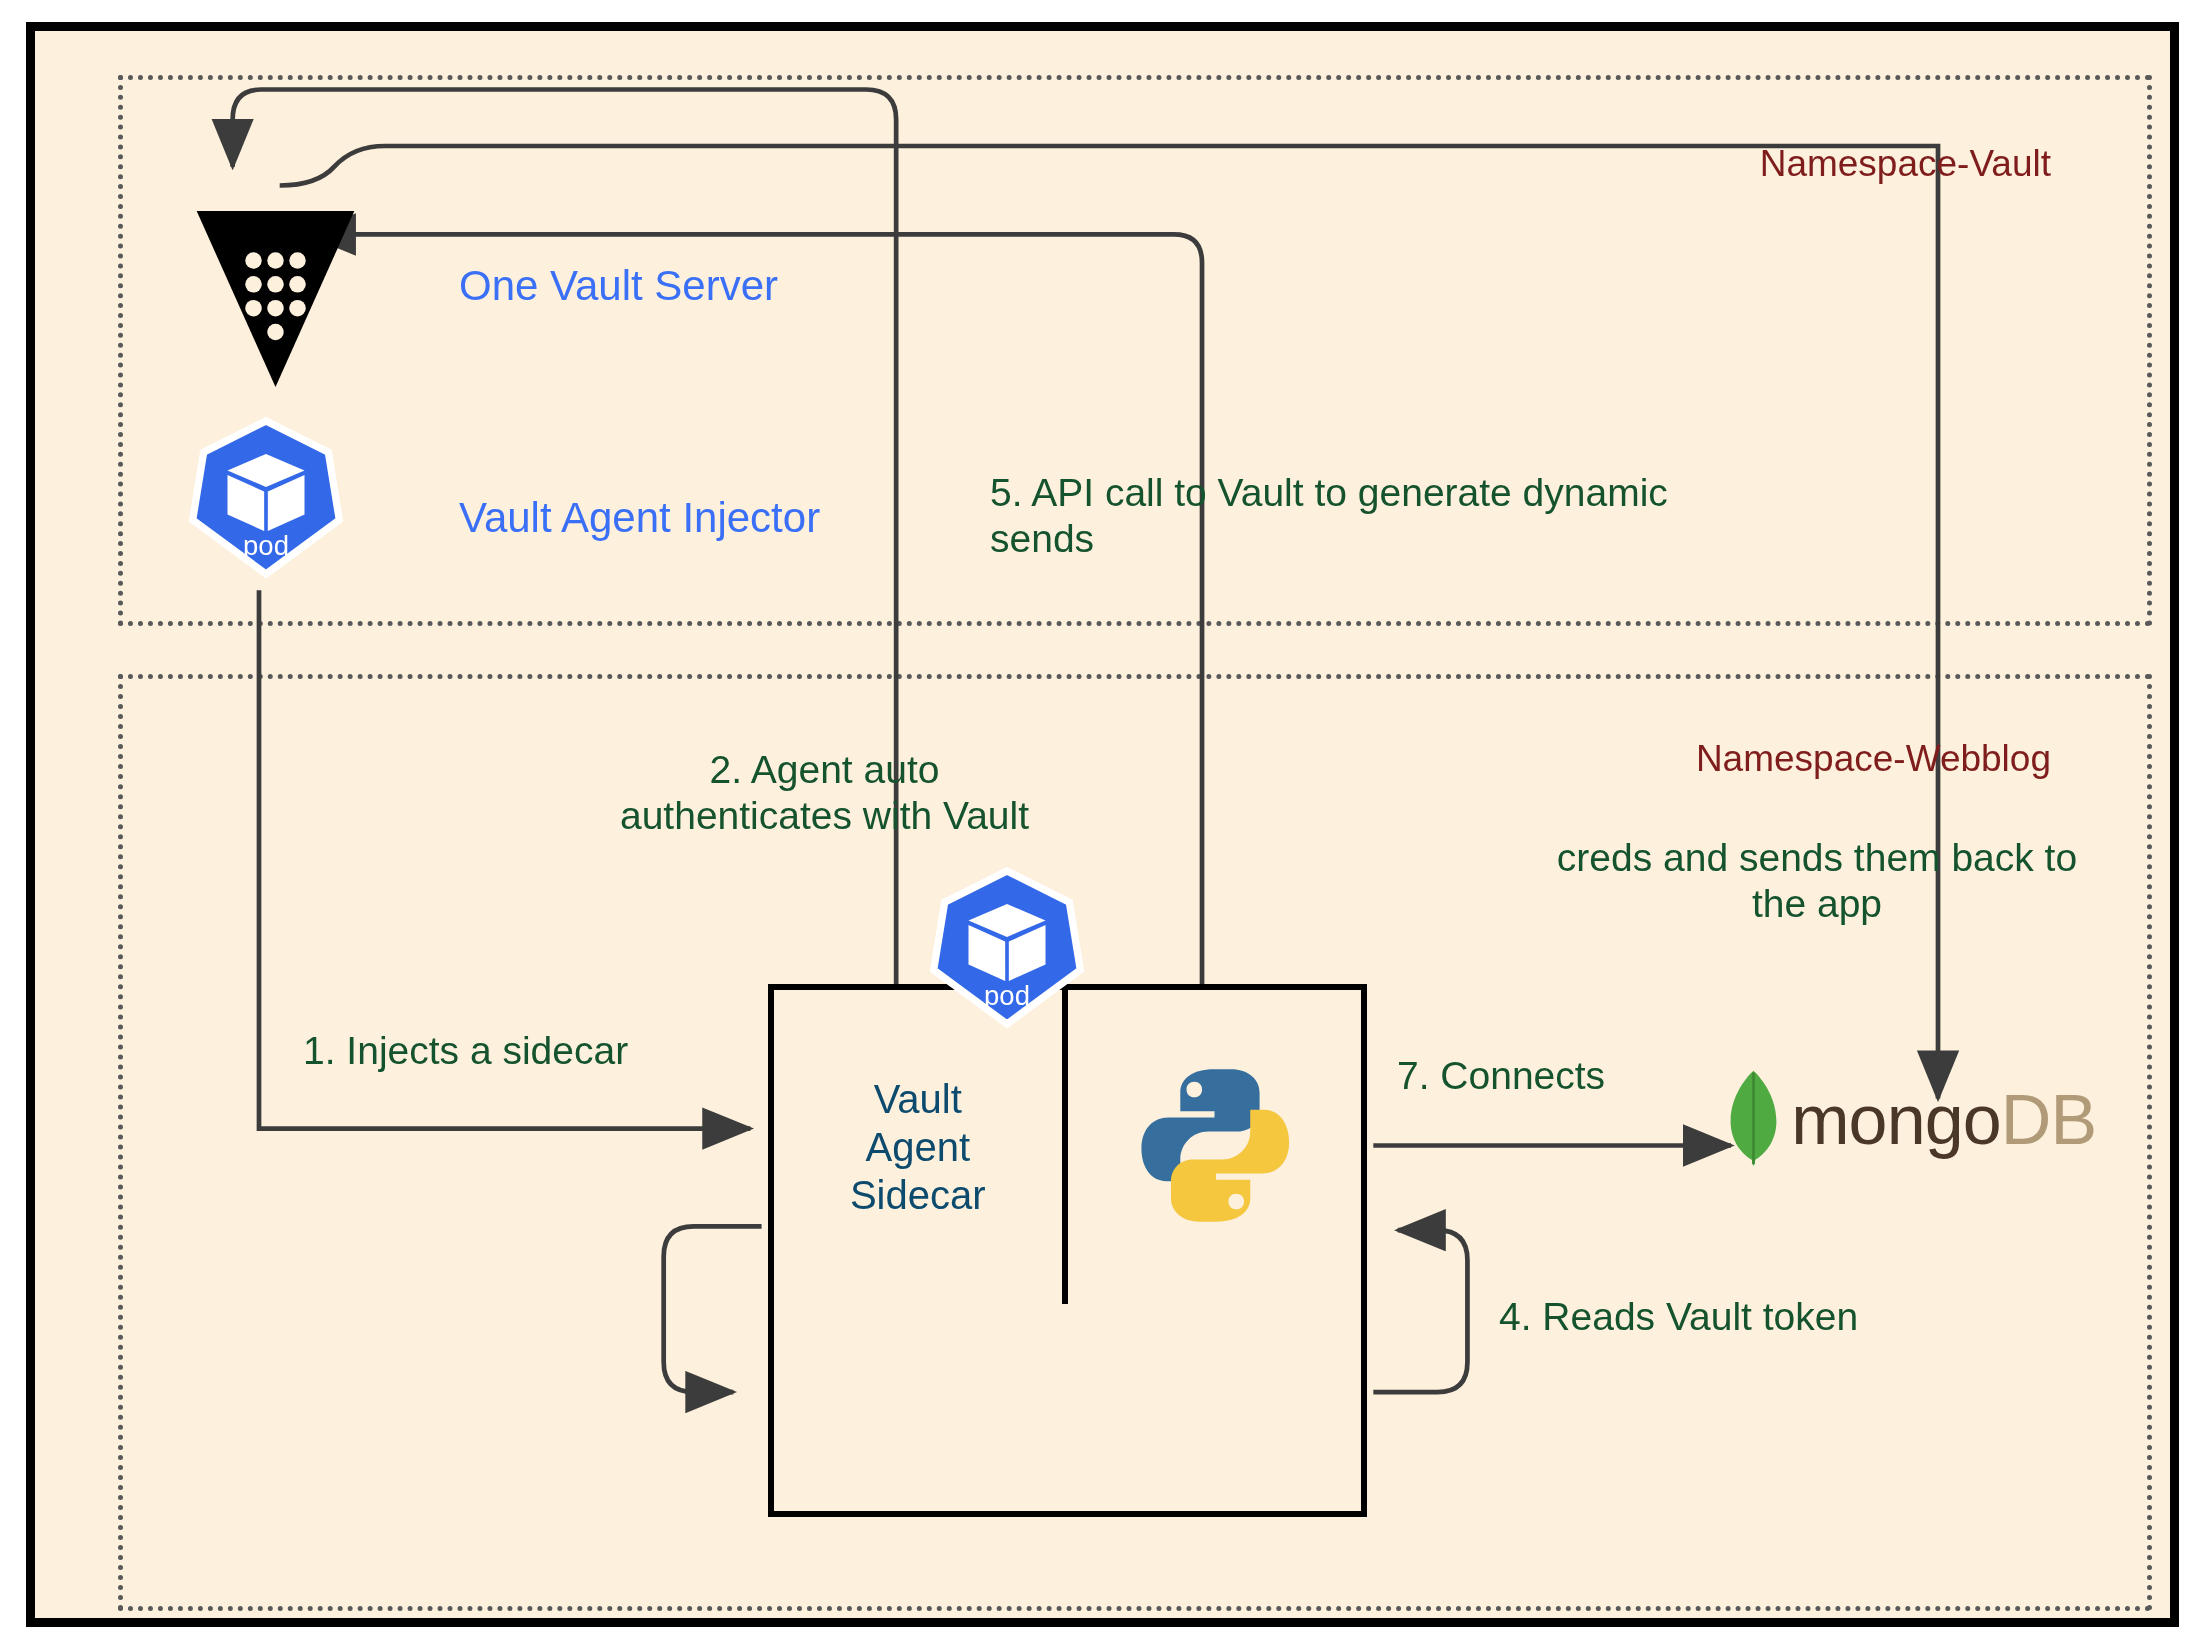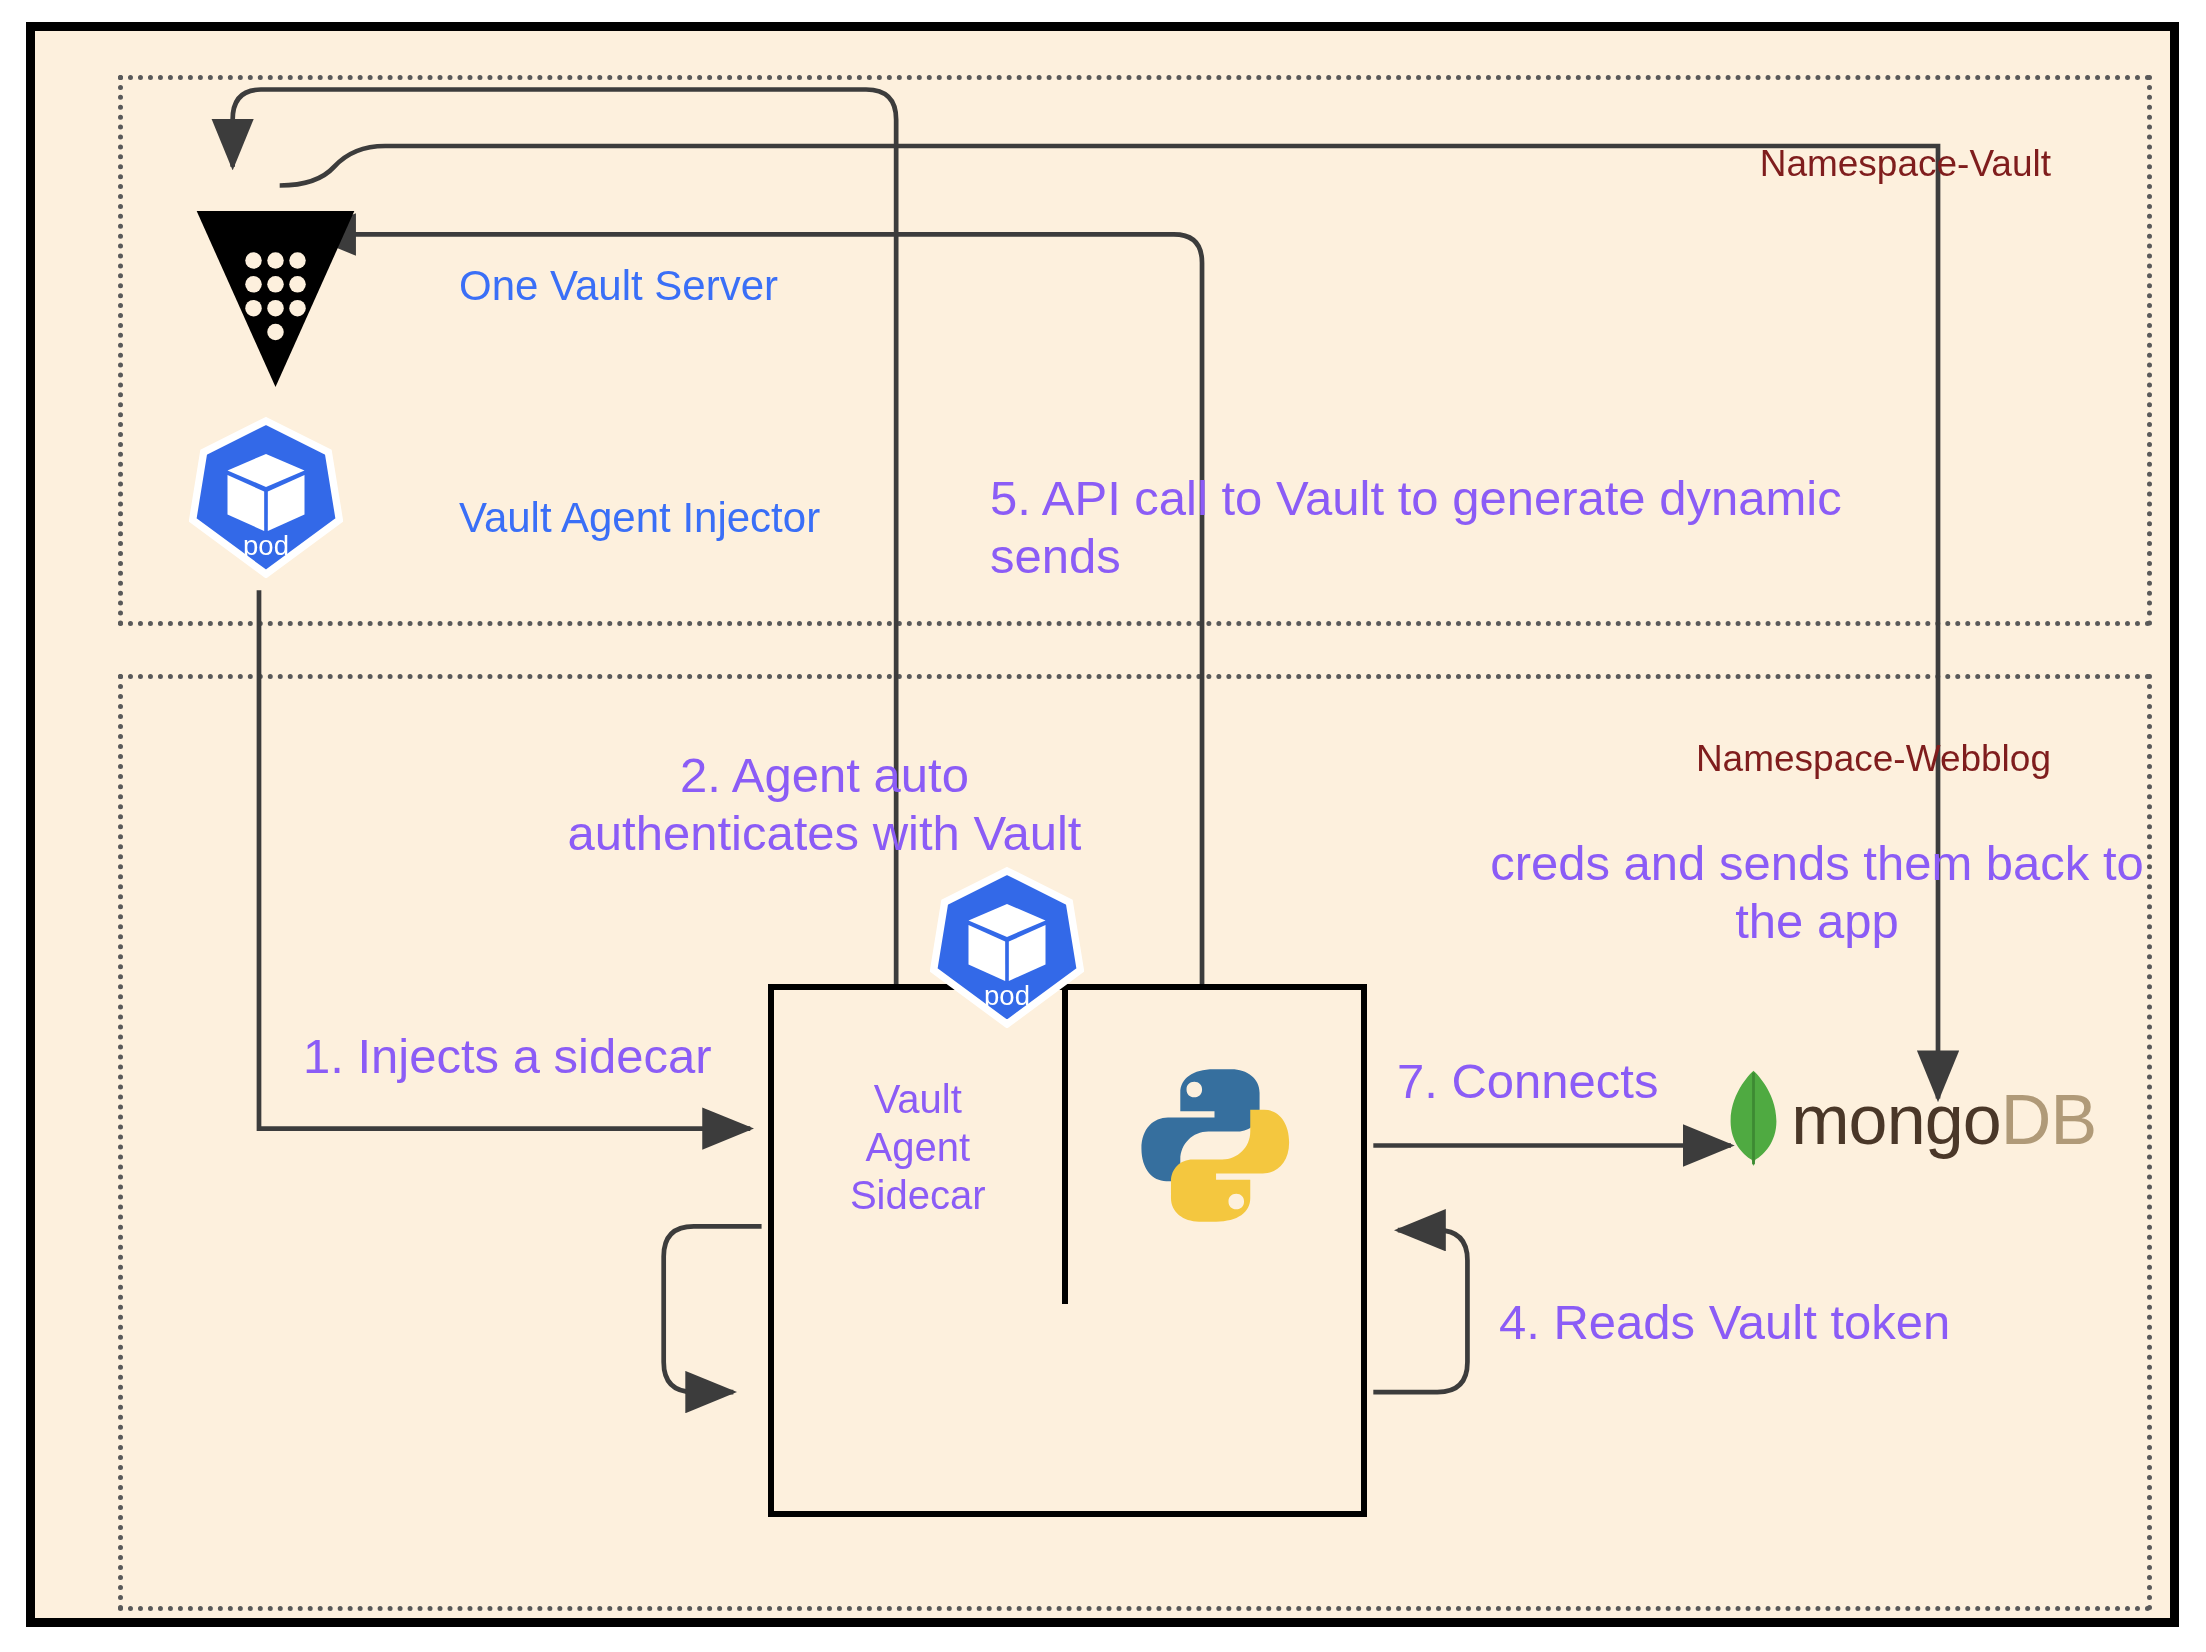--- a/index.html
+++ b/index.html
@@ -55,22 +55,22 @@
     position: absolute;
     color: #3a6ff7;
     font-size: 42px;
     white-space: nowrap;
   }
   #vault-server-title { left: 424px; top: 231px; }
   #injector-title { left: 424px; top: 463px; }
 
   .note {
     position: absolute;
-    color: #8b5cf6;
-    font-size: 49px;
+    color: #14532d;
+    font-size: 39px;
     line-height: 1.18;
   }
   #note-1 { left: 268px; top: 997px; white-space: nowrap; }
   #note-2 { left: 514px; top: 716px; width: 551px; text-align: center; }
   #note-3 { left: 90px; top: 1198px; width: 533px; text-align: center; }
   #note-4 { left: 1464px; top: 1263px; white-space: nowrap; }
   #note-5 { left: 955px; top: 439px; width: 863px; }
   #note-6 { left: 1442px; top: 804px; width: 680px; text-align: center; }
   #note-7 { left: 1362px; top: 1022px; white-space: nowrap; }
 
@@ -98,21 +98,21 @@
     box-sizing: border-box;
     border-right: 6.4px solid #000000;
     display: flex;
     align-items: center;
     justify-content: center;
   }
   #cell-sidecar-label {
     font-size: 40px;
     line-height: 1.2;
     text-align: center;
-    color: #8b5cf6;
+    color: #0c4a6e;
   }
   #cell-app {
     width: 50%;
     height: 100%;
     display: flex;
     align-items: center;
     justify-content: center;
   }
   #pod-box-bottom {
     position: absolute;

